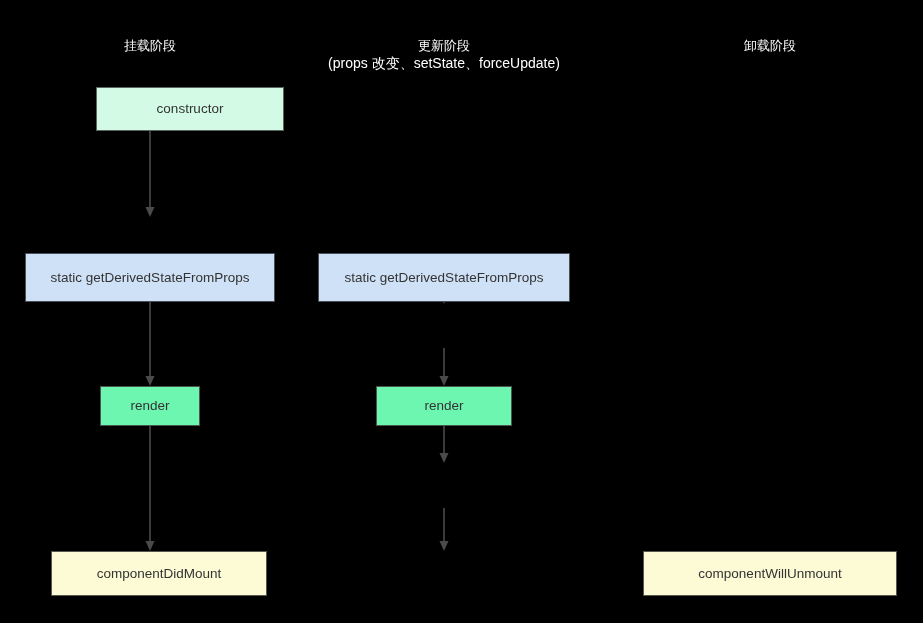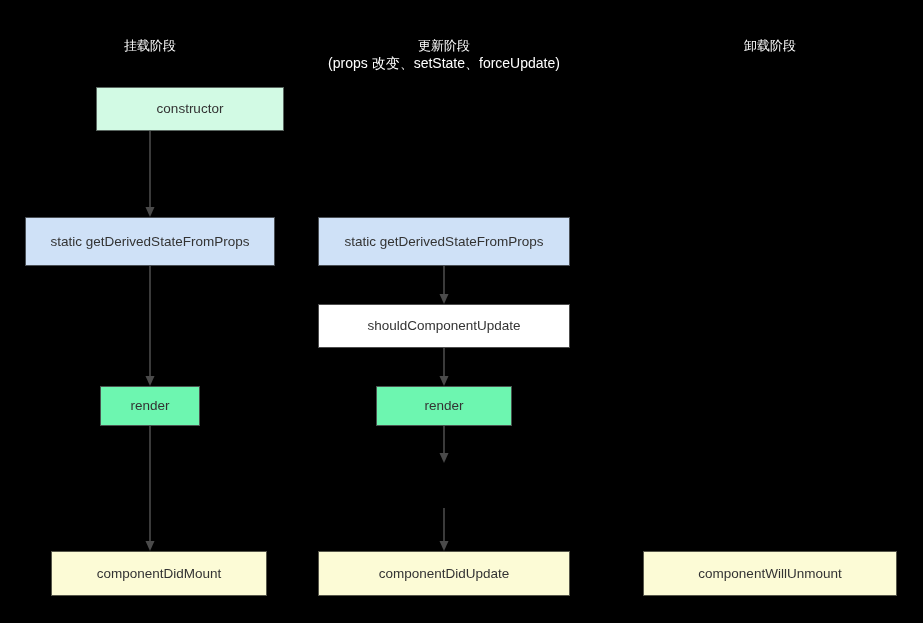--- a/index.html
+++ b/index.html
@@ -45,21 +45,21 @@
     display: flex;
     align-items: center;
     justify-content: center;
     color: #333333;
     font-size: 13.5px;
     line-height: 1;
     text-align: center;
     white-space: nowrap;
   }
   .node.mint   { background: #d2fae4; border-color: #5a6660; margin-left: 40px; }
-  .node.blue   { background: #cfe1f7; border-color: #4a4f55; }
+  .node.blue   { background: #cfe1f7; border-color: #4a4f55; margin-top: 36px; }
   .node.green  { background: #6df6b0; border-color: #4a5450; }
   .node.white  { background: #ffffff; border-color: #4d4d4d; }
   .node.yellow { background: #fcfbd6; border-color: #56564a; }
 
   .edge {
     position: absolute;
   }
   .edge svg { display: block; overflow: visible; }
 </style>
 </head>
@@ -119,25 +119,19 @@
     </div>
     <div class="node green" style="left: 100px; top: 386px; width: 100px; height: 40px;">
       <span>render</span>
     </div>
     <div class="node yellow" style="left: 51px; top: 551px; width: 216px; height: 45px;">
       <span>componentDidMount</span>
     </div>
     <div class="node blue" style="left: 318px; top: 217px; width: 252px; height: 49px;">
       <span>static getDerivedStateFromProps</span>
     </div>
-    <div class="node white" style="left: 318px; top: 304px; width: 252px; height: 44px;">
-      <span>shouldComponentUpdate</span>
-    </div>
     <div class="node green" style="left: 376px; top: 386px; width: 136px; height: 40px;">
       <span>render</span>
-    </div>
-    <div class="node yellow" style="left: 318px; top: 551px; width: 252px; height: 45px;">
-      <span>componentDidUpdate</span>
     </div>
     <div class="node yellow" style="left: 643px; top: 551px; width: 254px; height: 45px;">
       <span>componentWillUnmount</span>
     </div>
   </div>
 
 </body></html>

